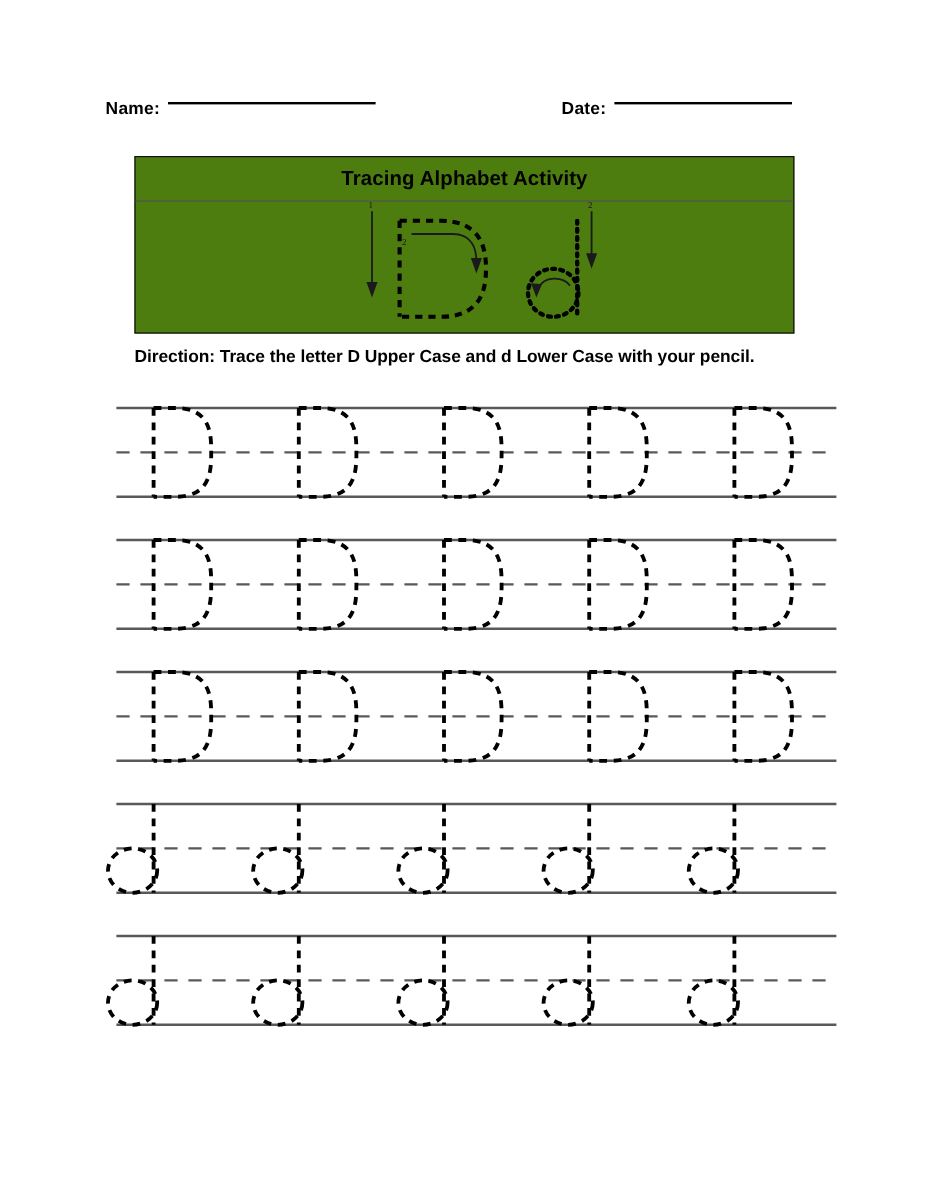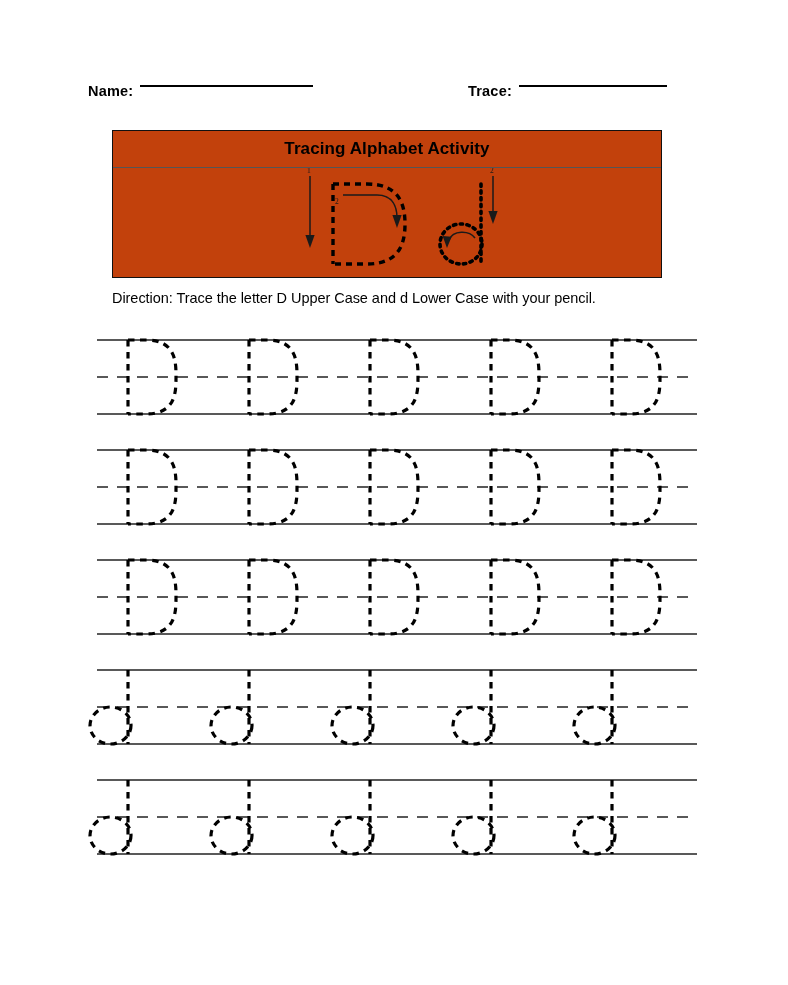--- a/index.html
+++ b/index.html
@@ -50,21 +50,21 @@
 
   
   .activity-box {
     position: absolute;
     left: 112px;
     top: 130px;
     width: 550px;
     height: 148px;
     border: 1.6px solid #111;
     box-sizing: border-box;
-    background: #c2410c;
+    background: #4d7c0f;
   }
   .activity-title-bar {
     height: 37px;
     border-bottom: 1.6px solid #555;
     display: flex;
     align-items: center;
     justify-content: center;
     box-sizing: border-box;
   }
   .activity-title {
@@ -78,21 +78,21 @@
   }
   .demo-svg { display: block; }
 
   
   .direction {
     position: absolute;
     left: 112px;
     top: 290px;
     width: 600px;
     font-size: 14.5px;
-    font-weight: normal;
+    font-weight: bold;
     letter-spacing: -0.05px;
     white-space: nowrap;
   }
 
   
   .rows {
     position: absolute;
     left: 0;
     top: 0;
     width: 788px;
@@ -106,21 +106,21 @@
 <body>
 
 <div class="header-row">
 
   <div class="field field-name">
     <span class="field-label">Name:</span>
     <span class="field-rule rule-name" title=""></span>
   </div>
 
   <div class="field field-date">
-    <span class="field-label">Trace:</span>
+    <span class="field-label">Date:</span>
     <span class="field-rule rule-date" title=""></span>
   </div>
 
 </div>
 
 <div class="activity-box">
 
   <div class="activity-title-bar">
     <span class="activity-title">Tracing Alphabet Activity</span>
   </div>

